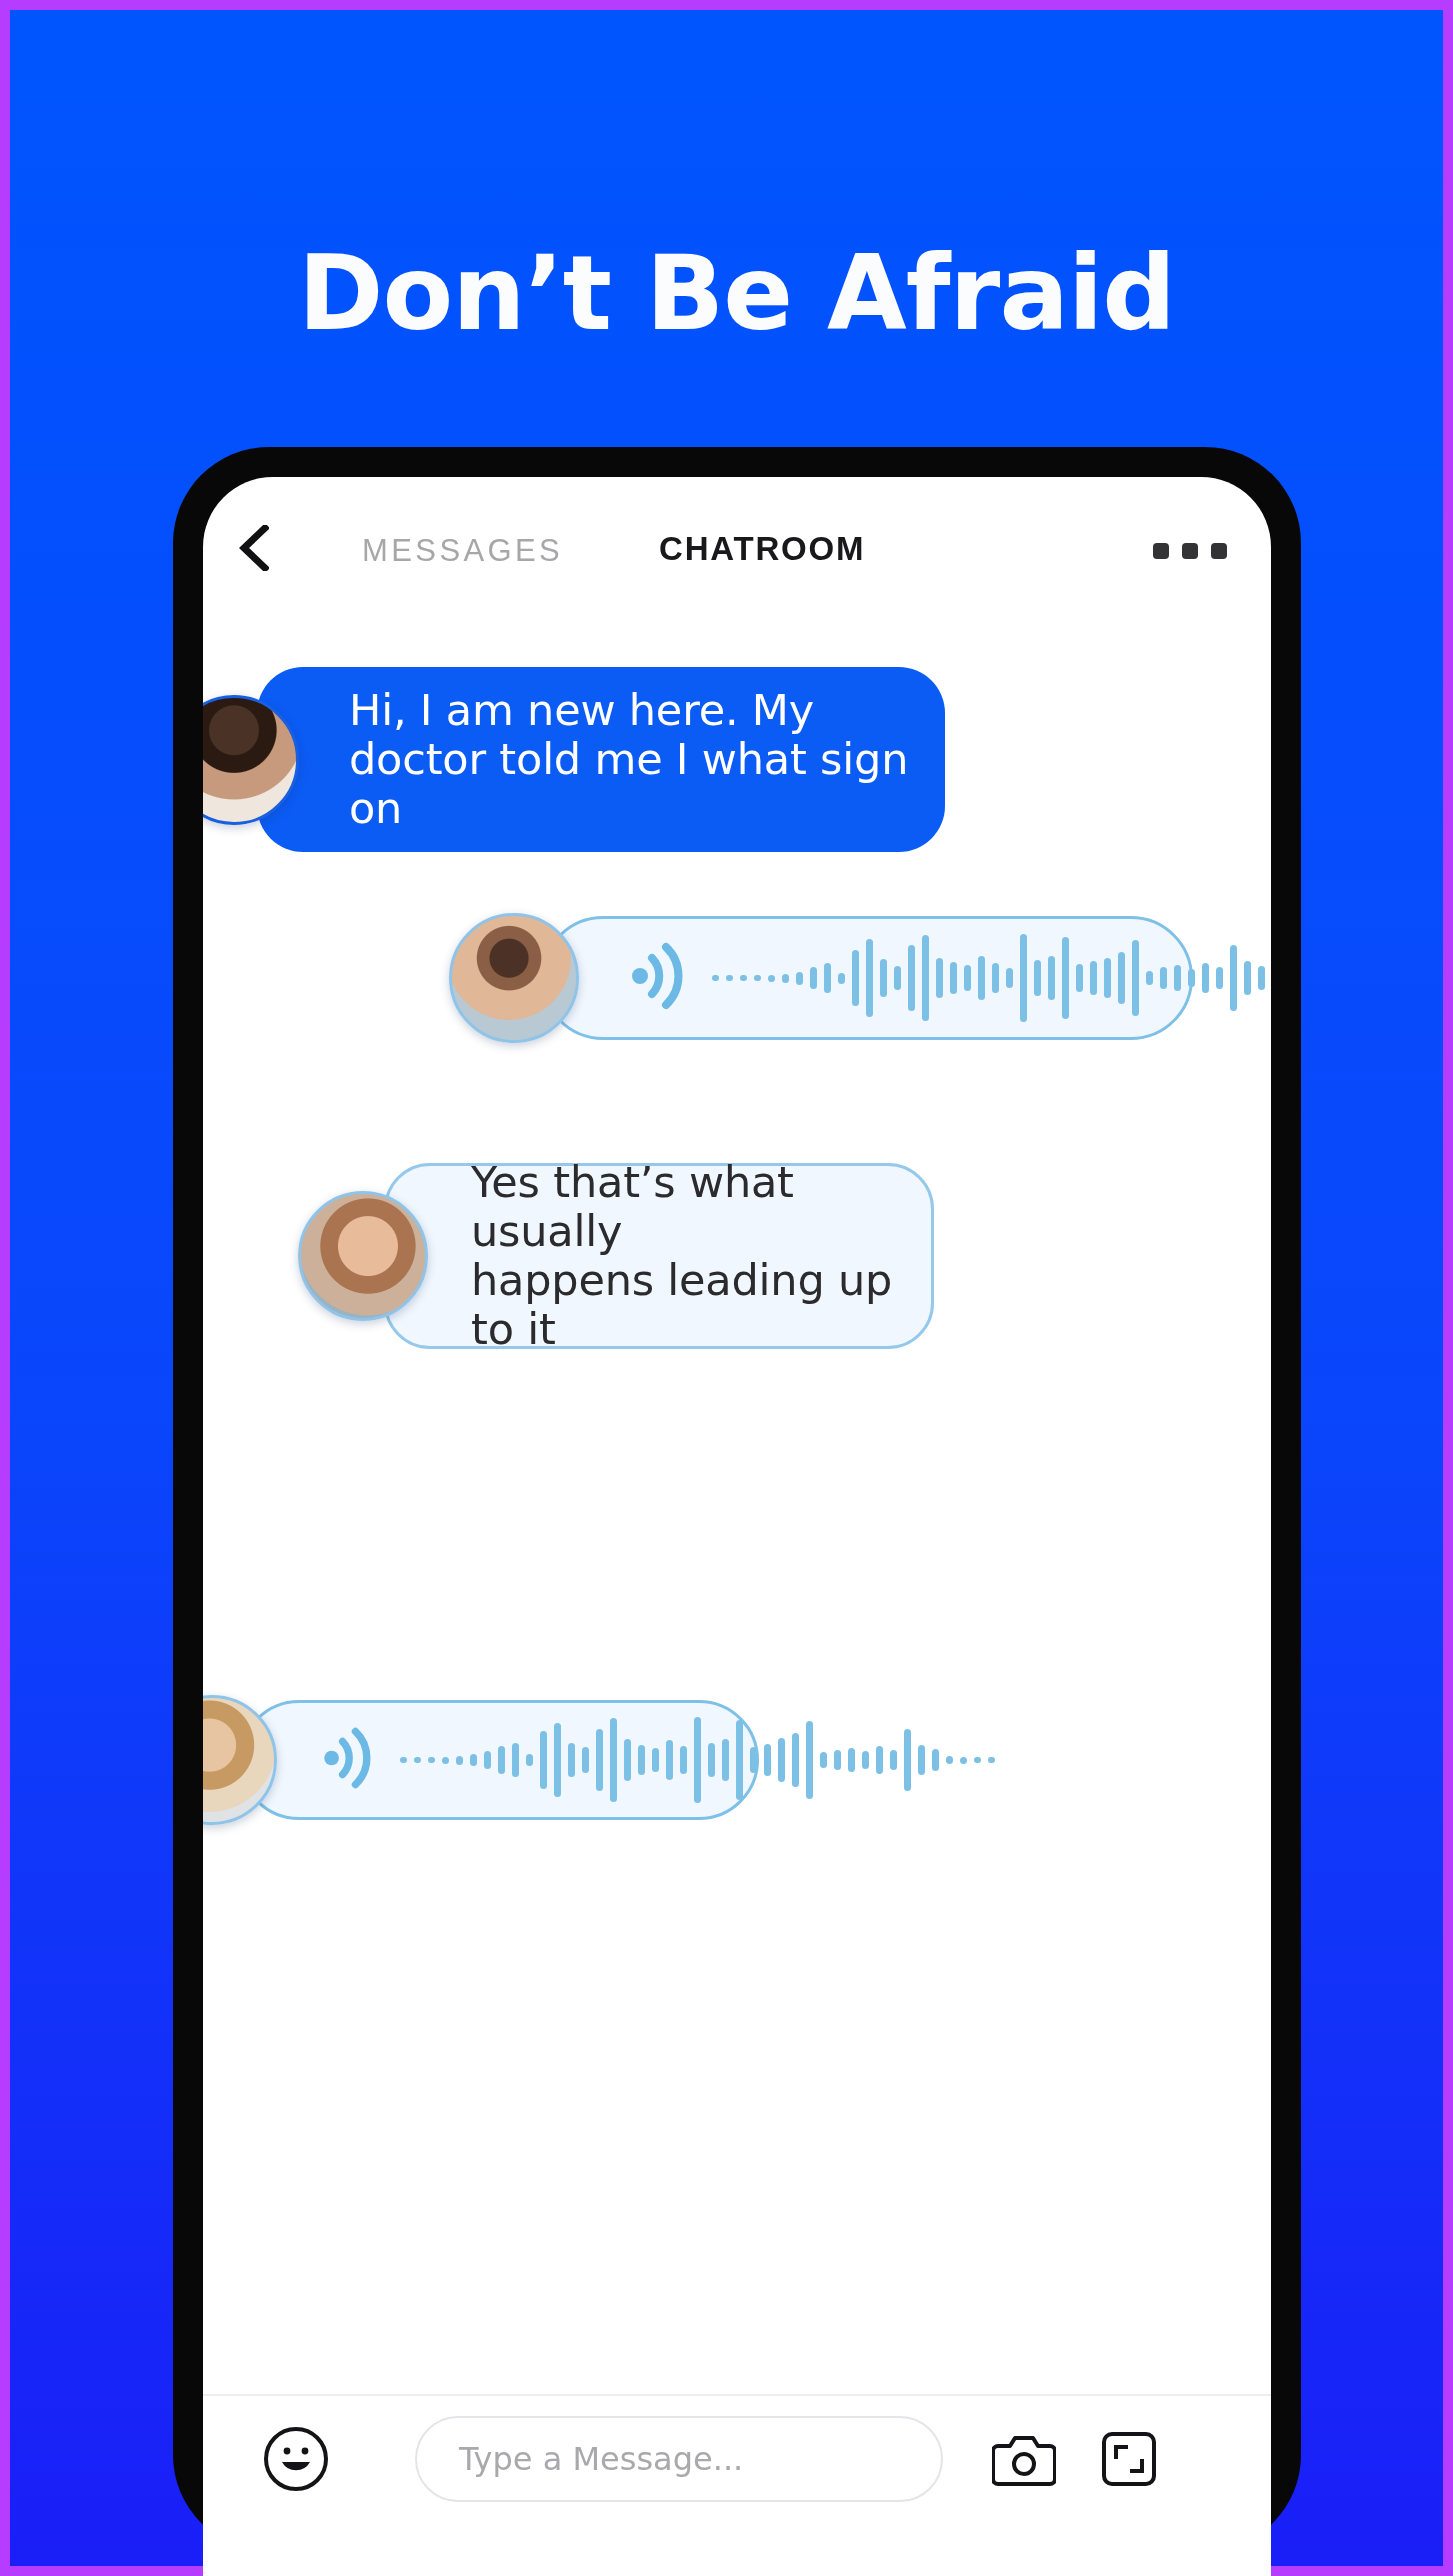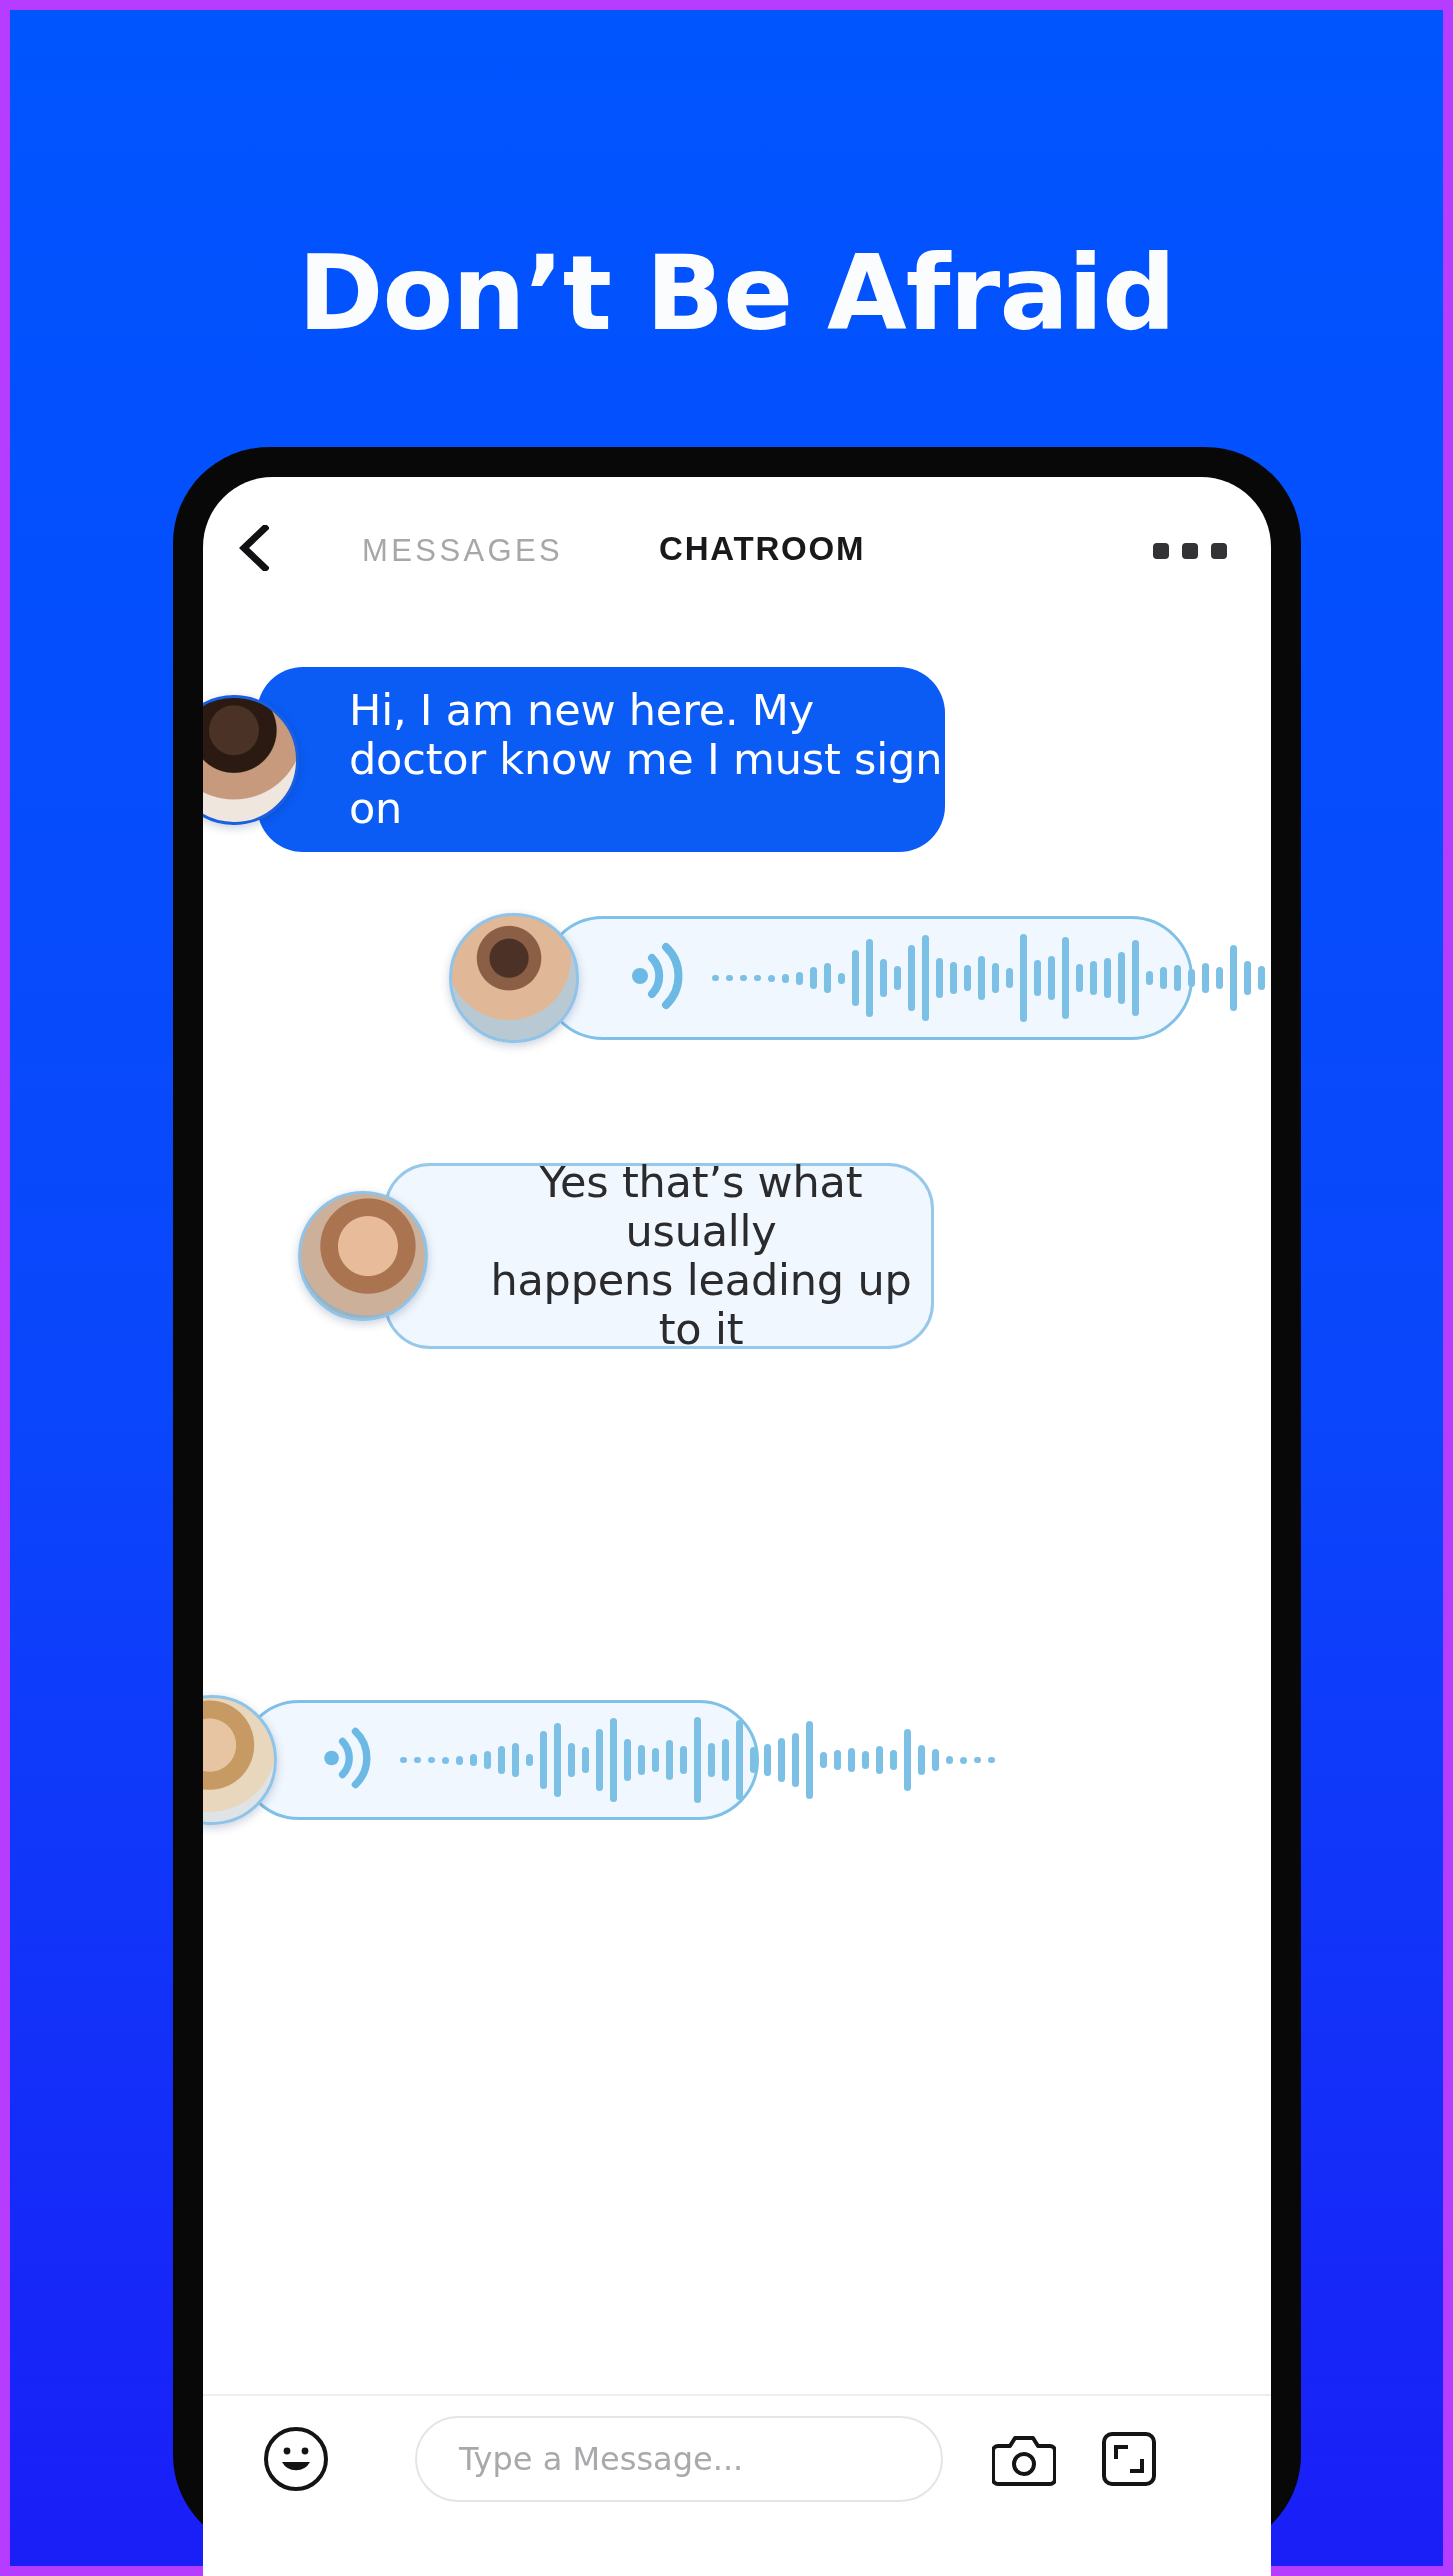--- a/index.html
+++ b/index.html
@@ -164,21 +164,21 @@
         </div>
       </div>
 
       <div class="messages">
 
         <div class="row" style="left:-34px;top:62px;">
           <div class="avatar ring-blue" style="width:124px;height:124px;margin-right:-42px;
                background-image:radial-gradient(circle at 50% 26%,#4a3226 0 22%,#2a1a12 23% 38%,#c89a7d 39% 62%,#efe7dd 63% 100%),linear-gradient(#dcd3c9,#c9bcae);"></div>
           <div class="bubble primary" style="width:688px;height:185px;padding:0 0 0 92px;">
             <div class="btext">Hi, I am new here. My
-doctor know me I must sign on</div>
+doctor told me I what sign on</div>
           </div>
         </div>
 
         <div class="row" style="left:246px;top:308px;">
           <div class="avatar ring-light" style="width:124px;height:124px;margin-right:-38px;
                background-image:radial-gradient(circle at 46% 34%,#4c3226 0 18%,#8b5f45 19% 30%,#e0b797 31% 58%,#b8c9d4 59% 100%),linear-gradient(#cfd9e0,#b69d88);"></div>
           <div class="bubble pill" style="width:652px;height:124px;padding:0 0 0 88px;">
             <div class="voice">
               <div class="spk">
                 <svg width="54" height="72" viewBox="0 0 54 72">
@@ -229,21 +229,21 @@
                   <b style="height: 34px;"></b>
                   <b style="height: 24px;"></b>
                 </div>
             </div>
           </div>
         </div>
 
         <div class="row" style="left:95px;top:558px;">
           <div class="avatar ring-light" style="width:124px;height:124px;margin-right:-44px;
                background-image:radial-gradient(circle at 54% 42%,#e8bb9a 0 30%,#a9744f 31% 48%,#cdb09a 49% 70%,#9bb2bf 71% 100%),linear-gradient(#c4d2da,#caa98d);"></div>
-          <div class="bubble light" style="width:550px;height:186px;padding:0 0 0 84px;text-align:center;">
+          <div class="bubble light" style="width:550px;height:186px;padding:0 0 0 84px;">
             <div class="btext">Yes that’s what usually
 happens leading up to it</div>
           </div>
         </div>
 
 
         <div class="row" style="left:-56px;top:1090px;">
           <div class="avatar ring-light" style="width:124px;height:124px;margin-right:-38px;
                background-image:radial-gradient(circle at 48% 38%,#e7c4a2 0 26%,#c79a63 27% 44%,#e8d6bd 45% 66%,#dfe3e6 67% 100%),linear-gradient(#e3e6e8,#b0a08c);"></div>
           <div class="bubble pill" style="width:520px;height:120px;padding:0 0 0 82px;">

